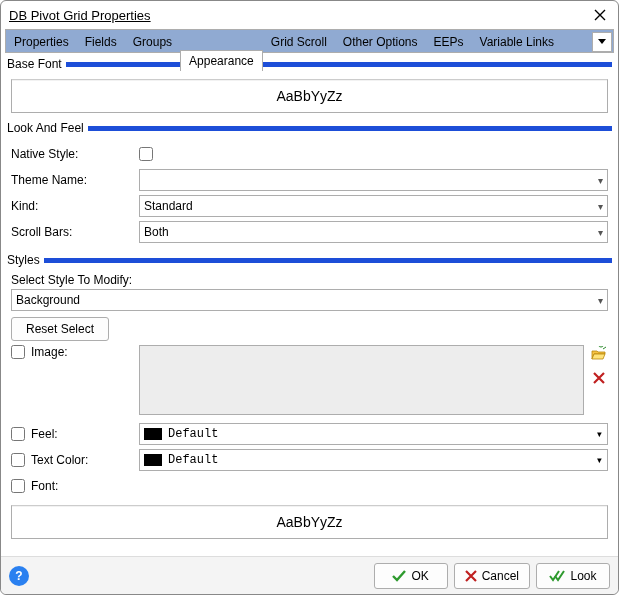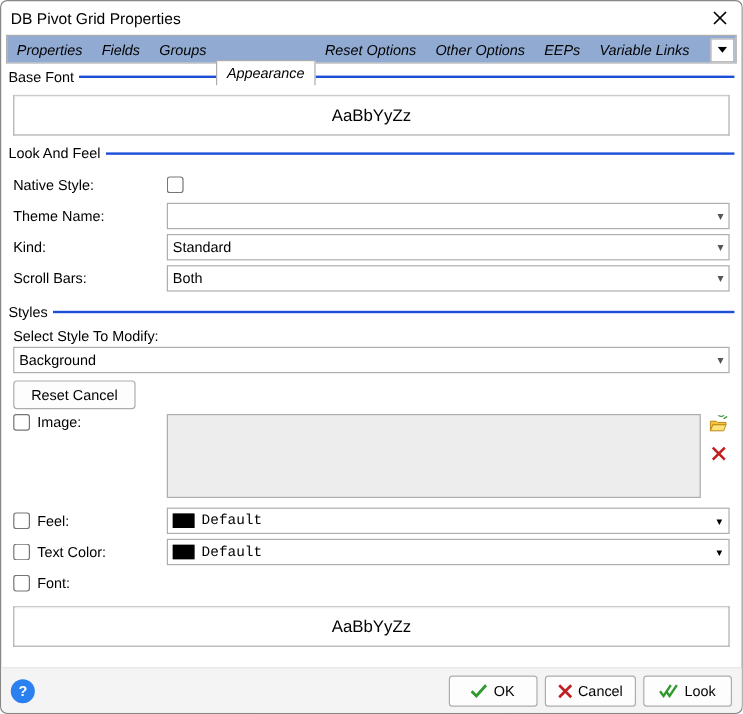--- a/index.html
+++ b/index.html
@@ -23,40 +23,40 @@
     flex-direction: column;
     background: #fff;
   }
   .titlebar {
     height: 28px;
     display: flex;
     align-items: center;
     justify-content: space-between;
     padding: 0 8px;
     font-size: 13px;
+    text-decoration: underline;
   }
   .close-btn {
     width: 20px;
     height: 20px;
     display: flex;
     align-items: center;
     justify-content: center;
     cursor: pointer;
     font-size: 14px;
   }
   .tabbar-wrap {
     border: 1px solid #adadad;
     margin: 0 4px;
   }
   .tabbar {
     display: flex;
     align-items: flex-end;
     height: 22px;
     background: #90aad2;
-    font-style: italic;
   }
   .tab {
     padding: 3px 8px;
     font-size: 12px;
     cursor: pointer;
     white-space: nowrap;
     border-right: 0px solid transparent;
   }
   .tab.active {
     background: #fff;
@@ -79,21 +79,21 @@
     margin-right: 1px;
     margin-top: 1px;
   }
   .content {
     flex: 1;
     padding: 4px 6px 0 6px;
     overflow: hidden;
   }
   fieldset.flat {
     border: none;
-    border-top: 2px solid #1d4ed8;
+    border-top: 5px solid #1d4ed8;
     margin: 0 0 4px 0;
     padding: 6px 4px 4px 4px;
   }
   fieldset.flat > legend {
     padding: 0 4px 0 0;
     font-size: 12px;
     margin-left: -4px;
   }
   .sample-box {
     border: 1px solid #adadad;
@@ -247,21 +247,21 @@
       </svg>
     </div>
   </div>
 
   <div class="tabbar-wrap">
     <div class="tabbar">
       <div class="tab">Properties</div>
       <div class="tab">Fields</div>
       <div class="tab">Groups</div>
       <div class="tab active">Appearance</div>
-      <div class="tab">Reset Options</div>
+      <div class="tab">Grid Scroll</div>
       <div class="tab">Other Options</div>
       <div class="tab">EEPs</div>
       <div class="tab">Variable Links</div>
       <div class="tab-dd">
         <svg width="8" height="6" viewBox="0 0 8 6">
           <path d="M0 0 L4 5 L8 0 Z" fill="#000"></path>
         </svg>
       </div>
     </div>
   </div>
@@ -322,21 +322,21 @@
     <fieldset class="flat">
       <legend>Styles</legend>
 
       <div style="margin-bottom:2px"><span>Select Style To Modify:</span></div>
       <div class="combo-flat" style="margin-bottom:6px">
         <span>Background</span>
         <span class="caret">▾</span>
       </div>
 
       <div class="btn-wrap">
-        <button class="btn">Reset Cancel</button>
+        <button class="btn">Reset Select</button>
       </div>
 
       <div class="row" style="align-items:flex-start; min-height:76px; margin-top:4px">
         <div class="label-col">
           <input type="checkbox" class="cb" style="">
           <span>Image:</span>
         </div>
         <div class="field-col" style="align-items:flex-start">
           <div class="img-area"></div>
           <div class="img-actions">

